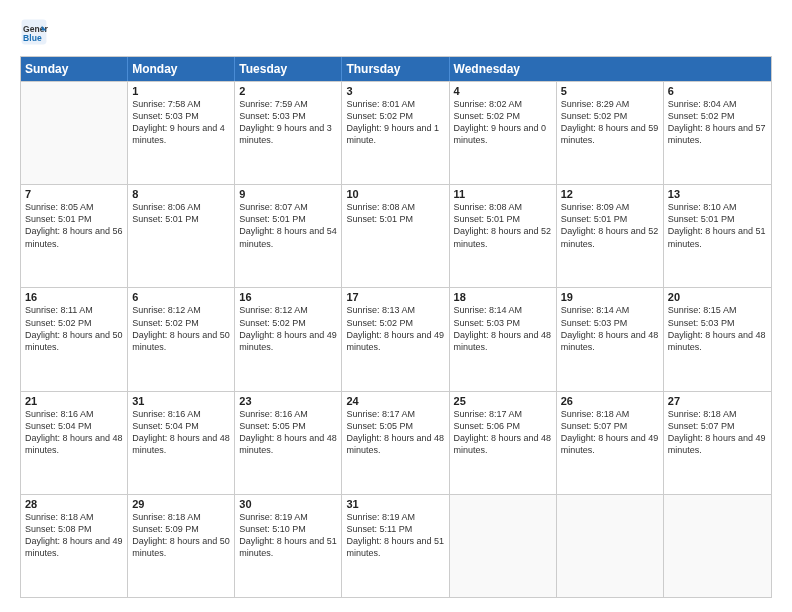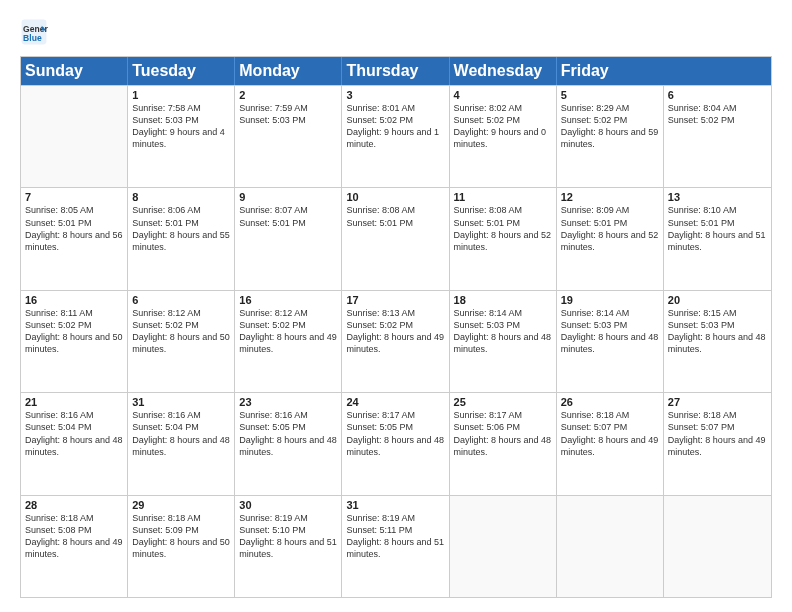--- a/index.html
+++ b/index.html
@@ -60,21 +60,21 @@
       flex-direction: column;
       border: 1px solid #ccc;
     }
     .cal-header-row {
       display: grid;
       grid-template-columns: repeat(7, 1fr);
       background: #2a6cb5;
     }
     .cal-header-cell {
       color: #fff;
-      font-size: 16px;
+      font-size: 12px;
       font-weight: bold;
       padding: 5px 4px;
       text-align: left;
       border-right: 1px solid #4a8cd5;
     }
     .cal-header-cell:last-child { border-right: none; }
     .cal-body {
       flex: 1;
       display: flex;
       flex-direction: column;
@@ -130,39 +130,39 @@
     </div>
     <div class="title-block">
       <div class="month-title"></div>
       <div class="location"></div>
     </div>
   </div>
 
   <div class="calendar">
     <div class="cal-header-row" id="cal-header">
         <div class="cal-header-cell">Sunday</div>
+        <div class="cal-header-cell">Monday</div>
         <div class="cal-header-cell">Tuesday</div>
-        <div class="cal-header-cell">Monday</div>
         <div class="cal-header-cell">Thursday</div>
         <div class="cal-header-cell">Wednesday</div>
-        <div class="cal-header-cell">Friday</div>
       </div>
     <div class="cal-body" id="cal-body">
         <div class="cal-week">
           <div class="cal-cell empty"></div>
           <div class="cal-cell">
             <div class="day-num">1</div>
             <div class="cell-line">Sunrise: 7:58 AM</div>
             <div class="cell-line">Sunset: 5:03 PM</div>
             <div class="cell-line">Daylight: 9 hours and 4 minutes.</div>
           </div>
           <div class="cal-cell">
             <div class="day-num">2</div>
             <div class="cell-line">Sunrise: 7:59 AM</div>
             <div class="cell-line">Sunset: 5:03 PM</div>
+            <div class="cell-line">Daylight: 9 hours and 3 minutes.</div>
           </div>
           <div class="cal-cell">
             <div class="day-num">3</div>
             <div class="cell-line">Sunrise: 8:01 AM</div>
             <div class="cell-line">Sunset: 5:02 PM</div>
             <div class="cell-line">Daylight: 9 hours and 1 minute.</div>
           </div>
           <div class="cal-cell">
             <div class="day-num">4</div>
             <div class="cell-line">Sunrise: 8:02 AM</div>
@@ -172,39 +172,40 @@
           <div class="cal-cell">
             <div class="day-num">5</div>
             <div class="cell-line">Sunrise: 8:29 AM</div>
             <div class="cell-line">Sunset: 5:02 PM</div>
             <div class="cell-line">Daylight: 8 hours and 59 minutes.</div>
           </div>
           <div class="cal-cell">
             <div class="day-num">6</div>
             <div class="cell-line">Sunrise: 8:04 AM</div>
             <div class="cell-line">Sunset: 5:02 PM</div>
+            <div class="cell-line">Daylight: 8 hours and 57 minutes.</div>
           </div>
         </div>
         <div class="cal-week">
           <div class="cal-cell">
             <div class="day-num">7</div>
             <div class="cell-line">Sunrise: 8:05 AM</div>
             <div class="cell-line">Sunset: 5:01 PM</div>
             <div class="cell-line">Daylight: 8 hours and 56 minutes.</div>
           </div>
           <div class="cal-cell">
             <div class="day-num">8</div>
             <div class="cell-line">Sunrise: 8:06 AM</div>
             <div class="cell-line">Sunset: 5:01 PM</div>
-            <div class="cell-line">Daylight: 8 hours and 55 minutes.</div>
           </div>
           <div class="cal-cell">
             <div class="day-num">9</div>
             <div class="cell-line">Sunrise: 8:07 AM</div>
             <div class="cell-line">Sunset: 5:01 PM</div>
+            <div class="cell-line">Daylight: 8 hours and 54 minutes.</div>
           </div>
           <div class="cal-cell">
             <div class="day-num">10</div>
             <div class="cell-line">Sunrise: 8:08 AM</div>
             <div class="cell-line">Sunset: 5:01 PM</div>
           </div>
           <div class="cal-cell">
             <div class="day-num">11</div>
             <div class="cell-line">Sunrise: 8:08 AM</div>
             <div class="cell-line">Sunset: 5:01 PM</div>

